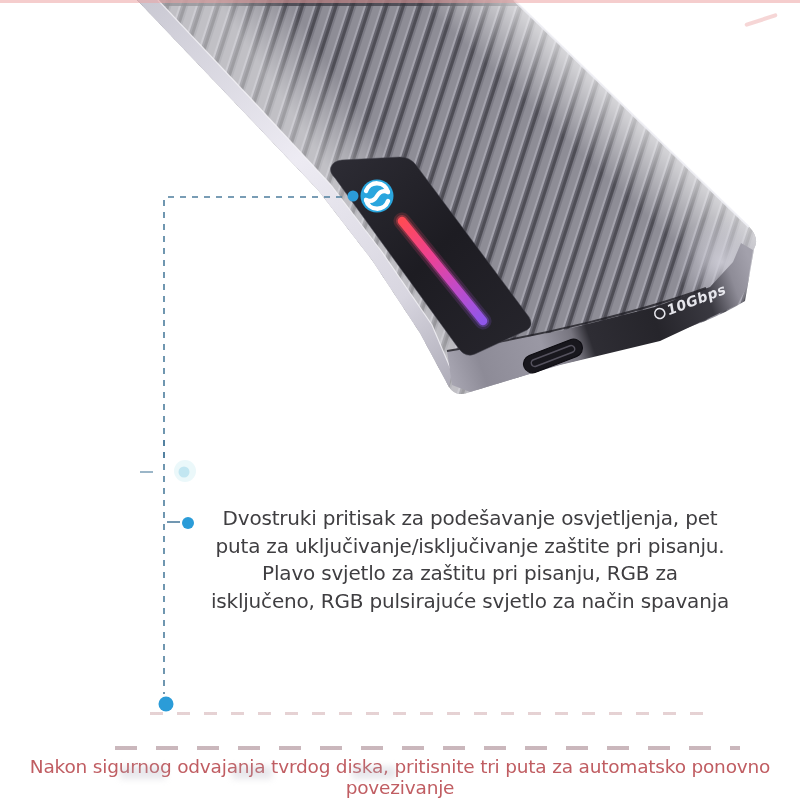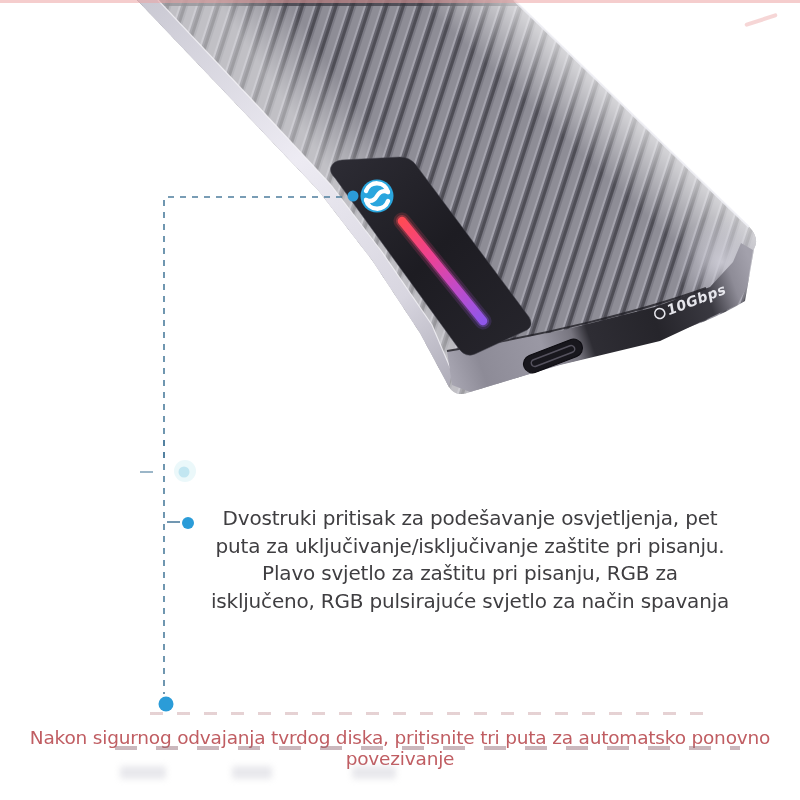--- a/index.html
+++ b/index.html
@@ -2,21 +2,21 @@
 <html><head>
 <meta charset="utf-8">
 <style>
   html,body{margin:0;padding:0;background:#fff;}
   .stage{position:relative;width:800px;height:800px;background:#fff;overflow:hidden;
          font-family:"DejaVu Sans","Liberation Sans",sans-serif;}
   .abs{position:absolute;}
   
   .caption{left:90px;top:505px;width:760px;text-align:center;
            font-size:20px;line-height:27.5px;color:#3f3e41;letter-spacing:-0.2px;}
-  .footer-note{left:0;top:727px;width:800px;text-align:center;
+  .footer-note{left:0;top:756px;width:800px;text-align:center;
                font-size:18.5px;color:#c05d62;letter-spacing:-0.2px;}
   
   .ghost-top-line{left:0;top:0;width:800px;height:2.5px;background:rgba(236,164,164,.55);}
   .ghost-dash-tr{left:744px;top:18px;width:34px;height:4px;background:rgba(225,120,120,.3);
                  transform:rotate(-18deg);border-radius:2px;}
   .ghost-row-a{left:150px;top:712px;width:560px;height:3px;opacity:.8;
      background:repeating-linear-gradient(90deg,rgba(185,130,135,.45) 0 13px,transparent 13px 27px);}
   .ghost-row-b{left:115px;top:746px;width:625px;height:3.5px;
      background:repeating-linear-gradient(90deg,rgba(150,112,122,.5) 0 22px,transparent 22px 41px);}
   .ghost-blob{top:766px;height:13px;background:rgba(172,172,188,.28);filter:blur(3px);border-radius:3px;}

